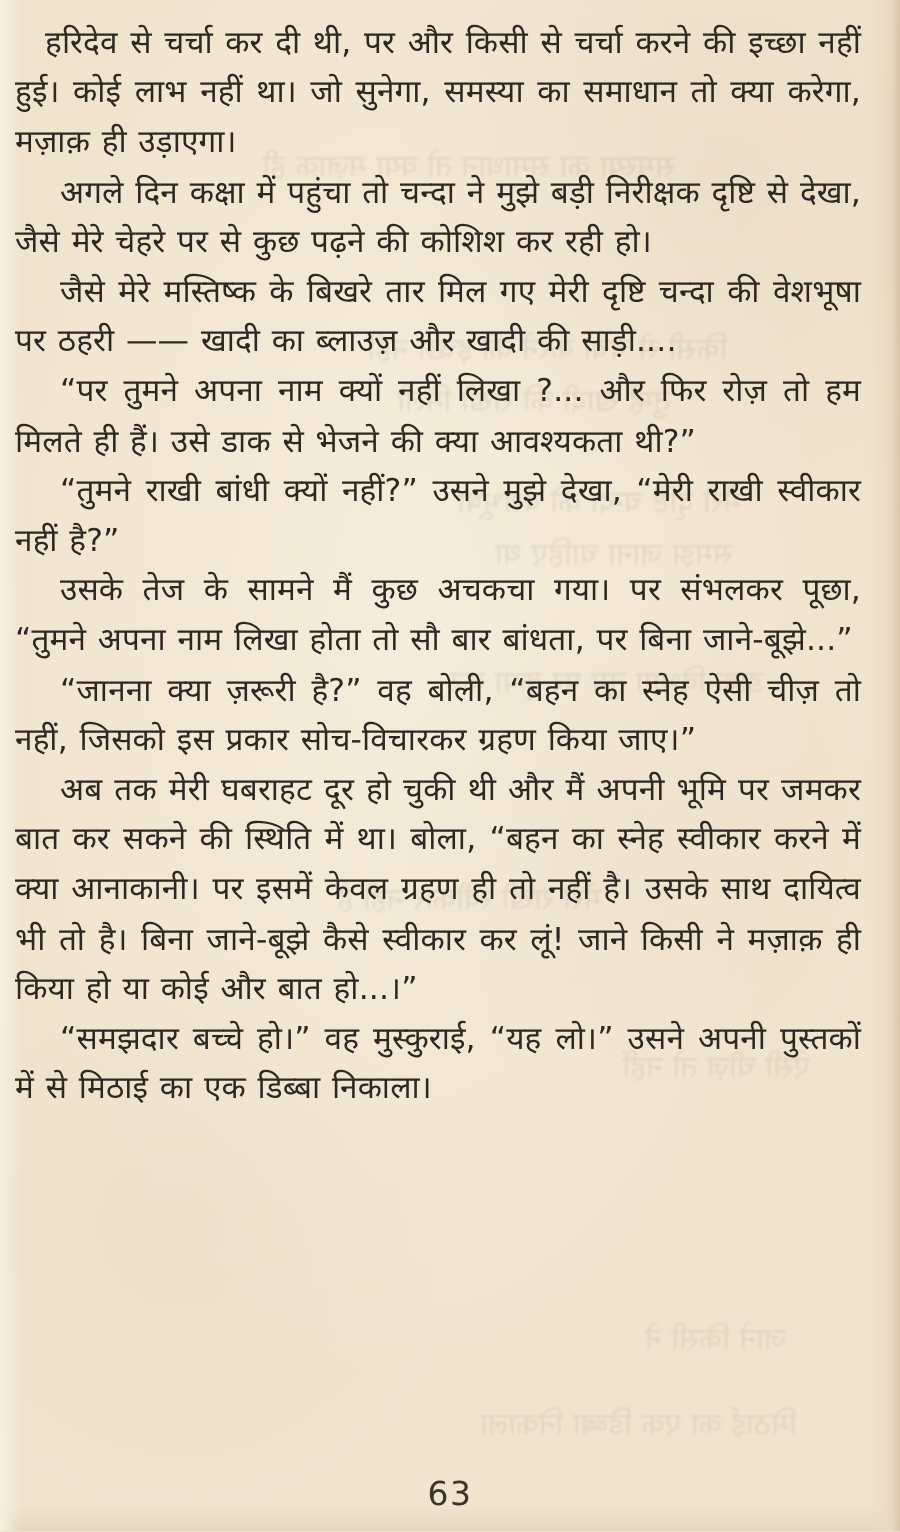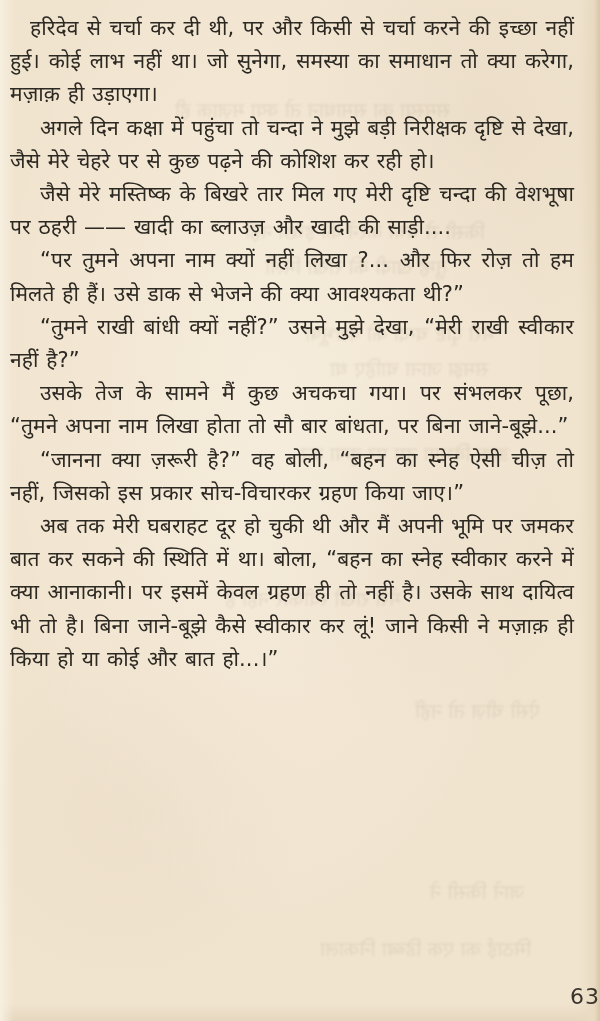--- a/index.html
+++ b/index.html
@@ -48,21 +48,21 @@
     text-align:justify;
     text-indent:30px;
     letter-spacing:0.1px;
     word-spacing:1px;
   }
   .para:first-child{text-indent:20px;}
   .page-number{
     position:absolute;
     left:0;right:0;
     top:984px;
-    text-align:right;
+    text-align:center;
     font-size:22px;
     color:#3a342c;
     z-index:2;
     letter-spacing:1px;
   }
   
   .ghost-layer{
     position:absolute;inset:0;
     z-index:1;
     pointer-events:none;
@@ -95,15 +95,16 @@
     </div>
   <div class="text-block" id="text-block">
       <p class="para">हरिदेव से चर्चा कर दी थी, पर और किसी से चर्चा करने की इच्छा नहीं हुई। कोई लाभ नहीं था। जो सुनेगा, समस्या का समाधान तो क्या करेगा, मज़ाक़ ही उड़ाएगा।</p>
       <p class="para">अगले दिन कक्षा में पहुंचा तो चन्दा ने मुझे बड़ी निरीक्षक दृष्टि से देखा, जैसे मेरे चेहरे पर से कुछ पढ़ने की कोशिश कर रही हो।</p>
       <p class="para">जैसे मेरे मस्तिष्क के बिखरे तार मिल गए मेरी दृष्टि चन्दा की वेशभूषा पर ठहरी —— खादी का ब्लाउज़ और खादी की साड़ी....</p>
       <p class="para">“पर तुमने अपना नाम क्यों नहीं लिखा ?... और फिर रोज़ तो हम मिलते ही हैं। उसे डाक से भेजने की क्या आवश्यकता थी?”</p>
       <p class="para">“तुमने राखी बांधी क्यों नहीं?” उसने मुझे देखा, “मेरी राखी स्वीकार नहीं है?”</p>
       <p class="para">उसके तेज के सामने मैं कुछ अचकचा गया। पर संभलकर पूछा, “तुमने अपना नाम लिखा होता तो सौ बार बांधता, पर बिना जाने-बूझे...”</p>
       <p class="para">“जानना क्या ज़रूरी है?” वह बोली, “बहन का स्नेह ऐसी चीज़ तो नहीं, जिसको इस प्रकार सोच-विचारकर ग्रहण किया जाए।”</p>
       <p class="para">अब तक मेरी घबराहट दूर हो चुकी थी और मैं अपनी भूमि पर जमकर बात कर सकने की स्थिति में था। बोला, “बहन का स्नेह स्वीकार करने में क्या आनाकानी। पर इसमें केवल ग्रहण ही तो नहीं है। उसके साथ दायित्व भी तो है। बिना जाने-बूझे कैसे स्वीकार कर लूं! जाने किसी ने मज़ाक़ ही किया हो या कोई और बात हो...।”</p>
+      <p class="para">“समझदार बच्चे हो।” वह मुस्कुराई, “यह लो।” उसने अपनी पुस्तकों में से मिठाई का एक डिब्बा निकाला।</p>
     </div>
   <div class="page-number">63</div>
 </div>
 
 </body></html>

